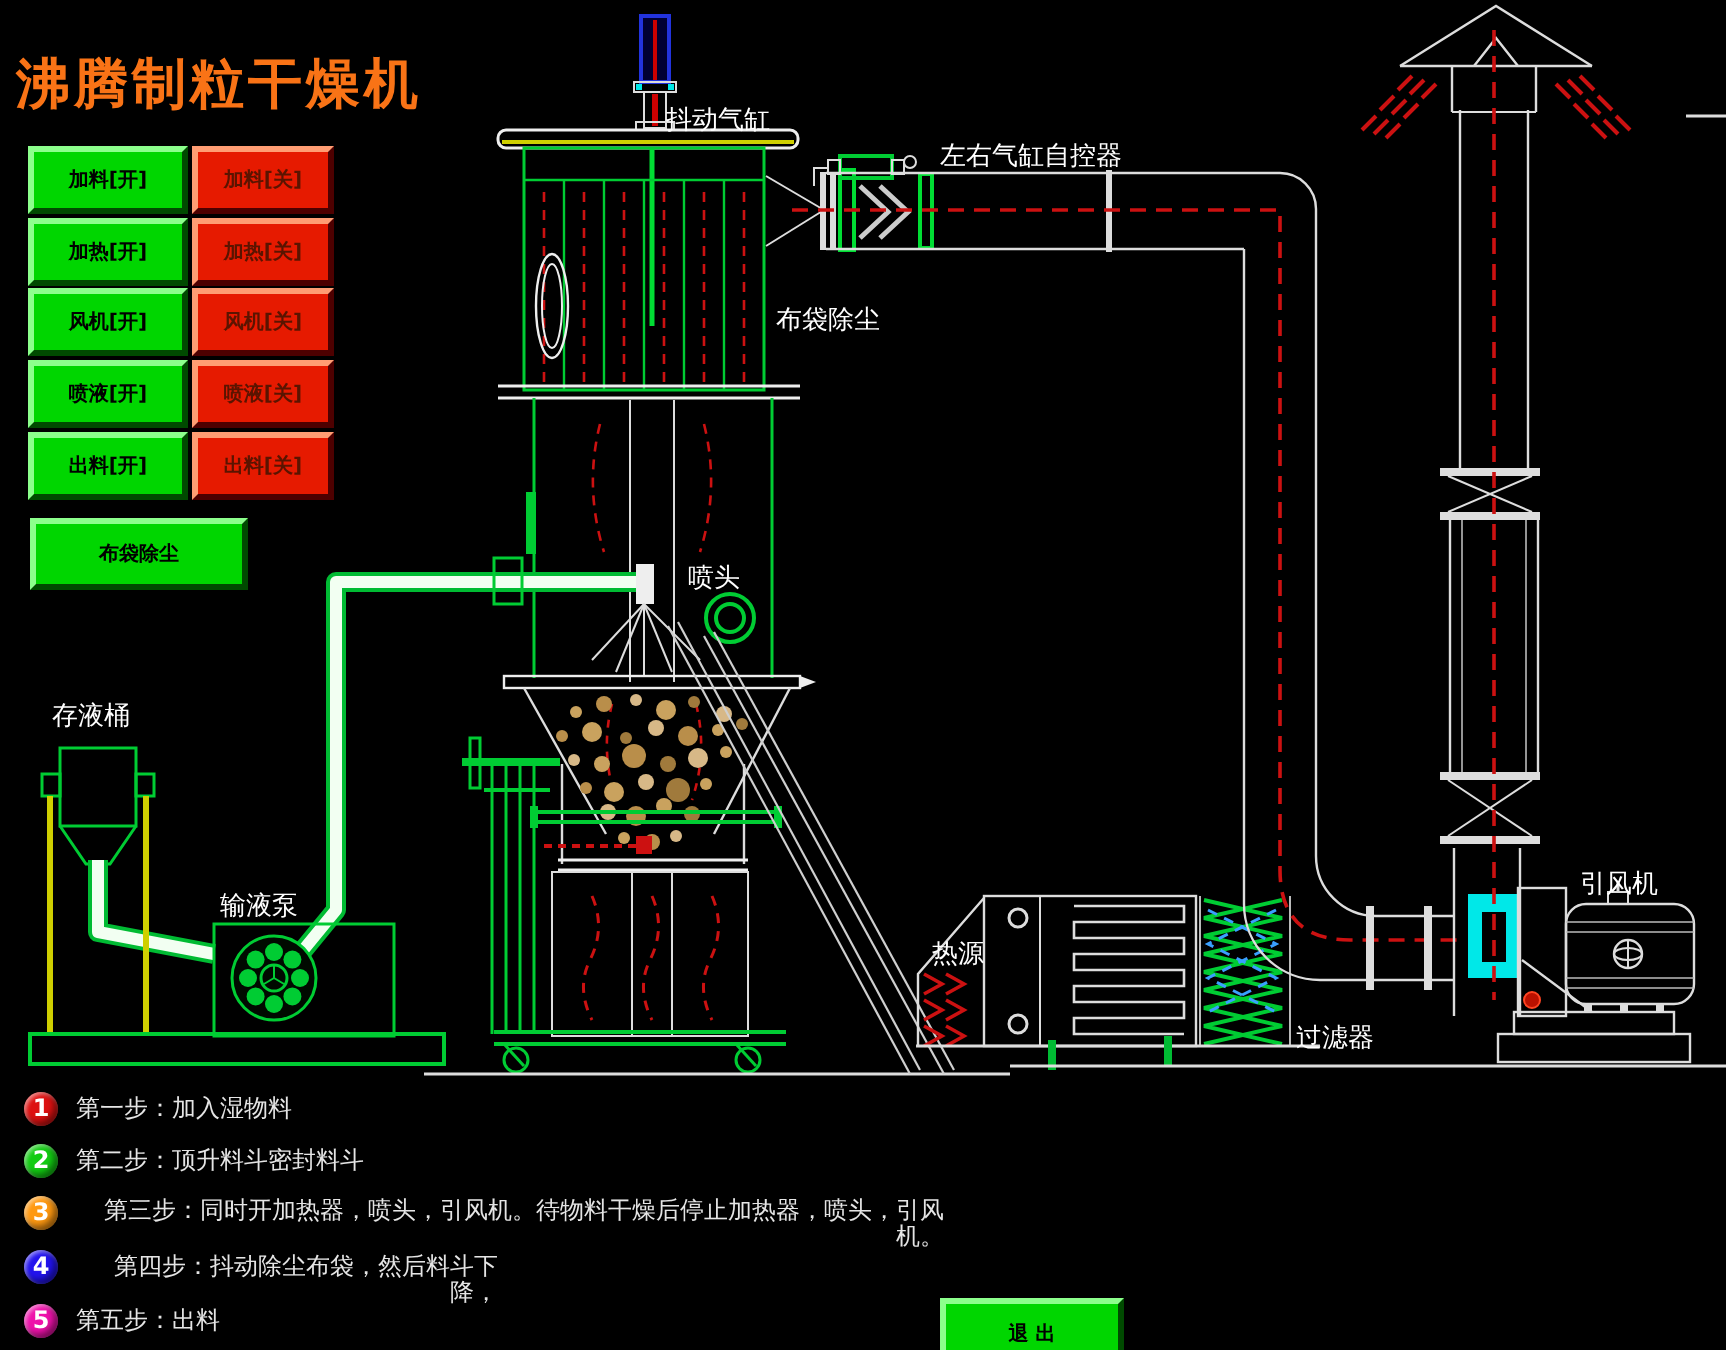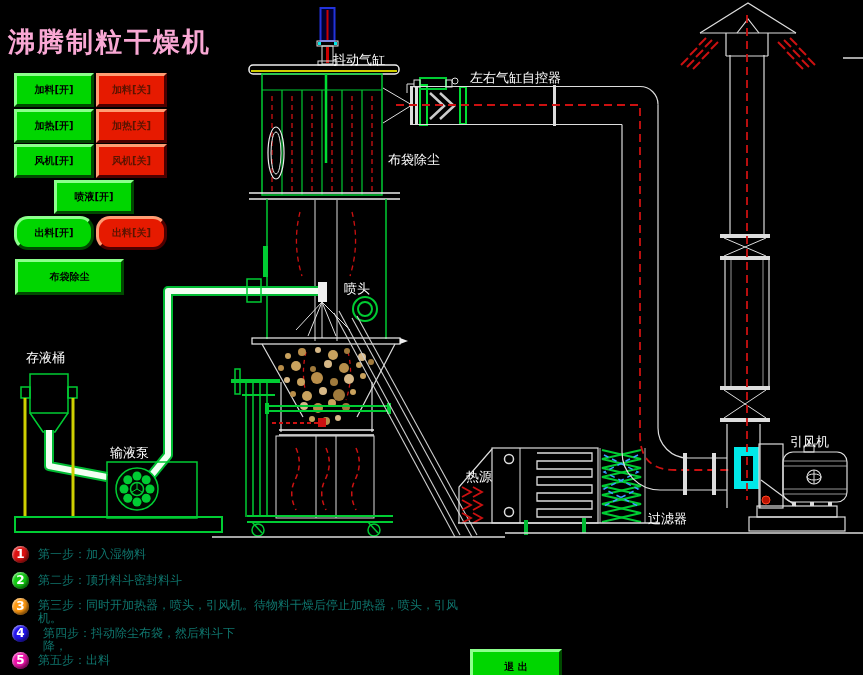--- a/index.html
+++ b/index.html
@@ -1,32 +1,32 @@
 <!DOCTYPE html>
 <html><head>
 <meta charset="utf-8">
 <style>
   html,body{margin:0;padding:0;background:#000;}
   #screen{position:relative;width:863px;height:675px;background:#000;overflow:hidden;
           font-family:"DejaVu Sans","Liberation Sans",sans-serif;}
   #diagram{position:absolute;left:0;top:0;}
-  .title{position:absolute;left:8px;top:24px;color:#f9a8d4;font-size:27px;font-weight:bold;letter-spacing:2px;}
+  .title{position:absolute;left:8px;top:24px;color:#f97316;font-size:27px;font-weight:bold;letter-spacing:2px;}
   .btn{position:absolute;display:flex;align-items:center;justify-content:center;
        font-size:10px;font-weight:bold;border-style:solid;border-width:3px;cursor:pointer;white-space:nowrap;}
   .btn.green{background:#00d600;border-color:#8cff8c #004a00 #004a00 #8cff8c;color:#000;}
   .btn.red{background:#e61a00;border-color:#ff9d73 #4d0000 #4d0000 #ff9d73;color:#5a1400;}
   .col1{left:14px;width:74px;height:28px;}
   .col2{left:96px;width:65px;height:28px;}
-  .r1{top:73px;} .r2{top:109px;} .r3{top:144px;} .r4{top:180px;margin-left:40px;} .r5{top:216px;border-radius:14px;}
+  .r1{top:73px;} .r2{top:109px;} .r3{top:144px;} .r4{top:180px;} .r5{top:216px;}
   .bagdust{left:15px;top:259px;width:103px;height:30px;}
   .exitbtn{left:470px;top:649px;width:86px;height:30px;border-color:#004a00 #8cff8c #8cff8c #004a00;}
   .badge{position:absolute;left:12px;width:17px;height:17px;border-radius:50%;color:#fff;
          font-size:12px;font-weight:bold;text-align:center;line-height:17px;
          box-shadow:inset -2px -2px 3px rgba(0,0,0,.5), inset 1px 1px 2px rgba(255,255,255,.55);}
-  .step-text{position:absolute;left:38px;color:#0f766e;font-size:12px;line-height:13px;}
+  .step-text{position:absolute;left:38px;color:#e5e5e5;font-size:12px;line-height:13px;text-align:right;}
   .b1{top:546px;} .b2{top:572px;} .b3{top:598px;} .b4{top:625px;} .b5{top:652px;}
   .t1{top:548px;} .t2{top:574px;} .t3{top:600px;width:434px;font-family:Liberation Mono, monospace;} .t4{top:627px;left:43px;width:206px;} .t5{top:654px;}
   svg text{fill:#fff;font-size:13px;font-family:"DejaVu Sans","Liberation Sans",sans-serif;}
 </style>
 </head>
 <body>
 
 <div id="screen">
 
 <svg id="diagram" width="863" height="675" viewBox="0 0 863 675">
@@ -367,20 +367,21 @@
 
 <div class="title">沸腾制粒干燥机</div>
 
 <div class="btn green col1 r1">加料[开]</div>
 <div class="btn red   col2 r1">加料[关]</div>
 <div class="btn green col1 r2">加热[开]</div>
 <div class="btn red   col2 r2">加热[关]</div>
 <div class="btn green col1 r3">风机[开]</div>
 <div class="btn red   col2 r3">风机[关]</div>
 <div class="btn green col1 r4">喷液[开]</div>
+<div class="btn red   col2 r4">喷液[关]</div>
 <div class="btn green col1 r5">出料[开]</div>
 <div class="btn red   col2 r5">出料[关]</div>
 <div class="btn green bagdust">布袋除尘</div>
 <div class="btn green exitbtn">退 出</div>
 
 <div class="badge b1" style="background: rgb(221, 17, 17);">1</div>
 <div class="step-text t1">第一步：加入湿物料</div>
 <div class="badge b2" style="background: rgb(18, 204, 18);">2</div>
 <div class="step-text t2">第二步：顶升料斗密封料斗</div>
 <div class="badge b3" style="background: rgb(255, 153, 17);">3</div>

